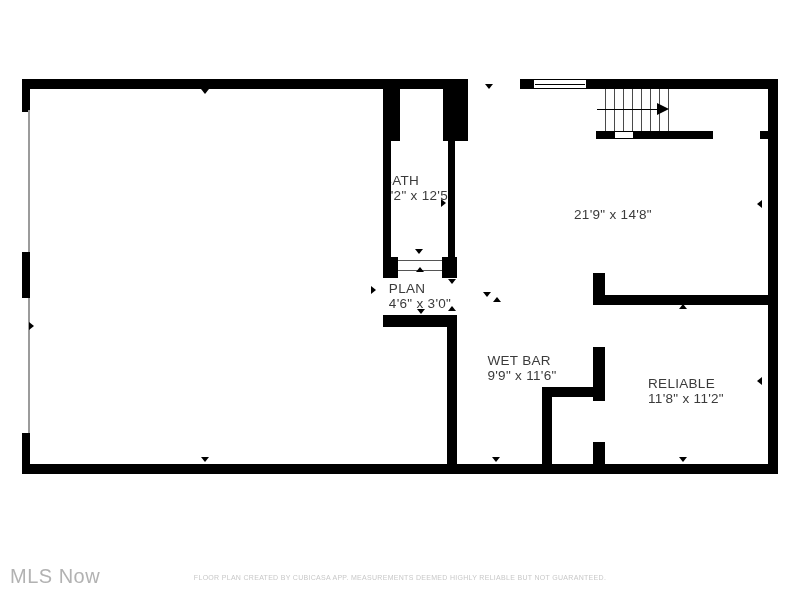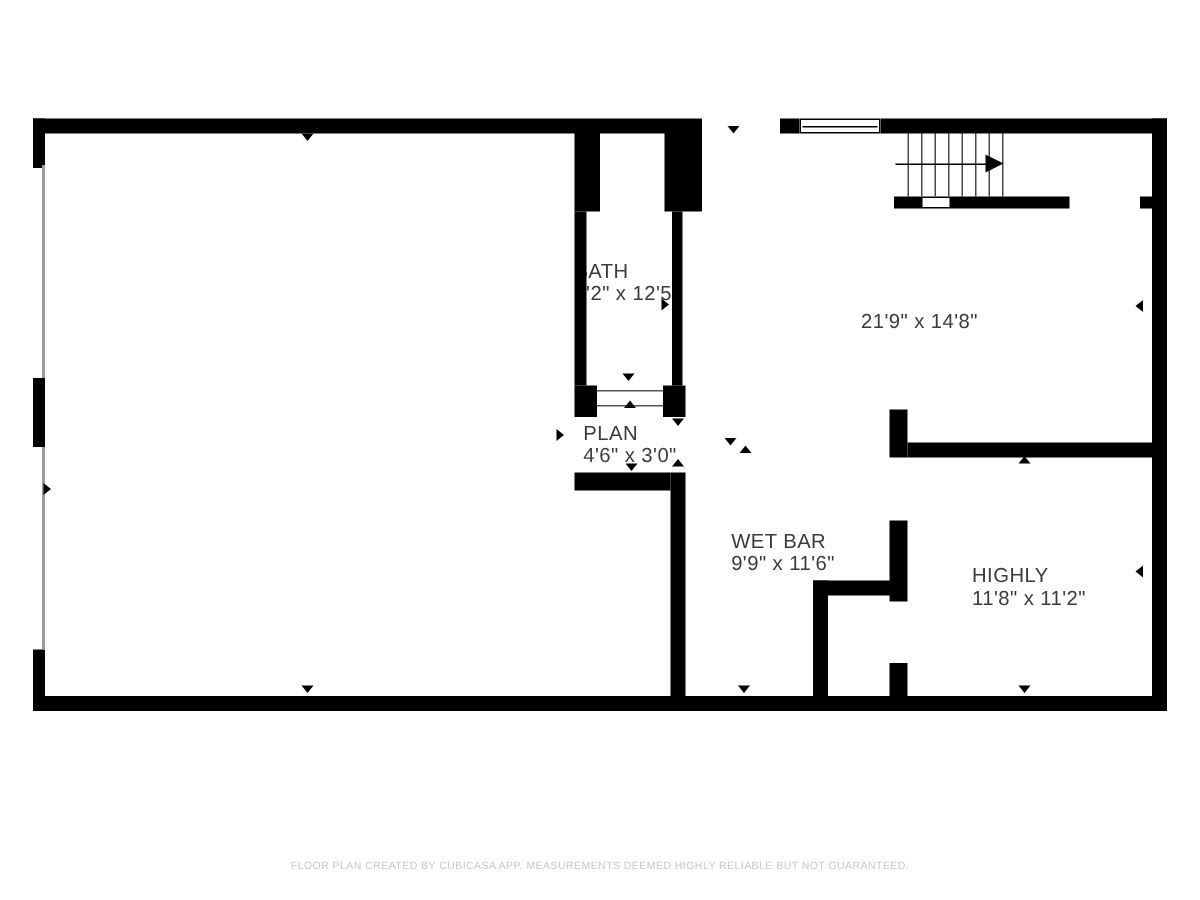--- a/index.html
+++ b/index.html
@@ -113,19 +113,20 @@
     <div>4'6" x 3'0"</div>
   </div>
   <div class="room" style="left:613px;top:214px;">
     <div>21'9" x 14'8"</div>
   </div>
   <div class="room" style="left:522px;top:368px;">
     <div>WET BAR</div>
     <div>9'9" x 11'6"</div>
   </div>
   <div class="room" style="left:686px;top:391px;">
-    <div>HIGHLY</div>
+    <div>RELIABLE</div>
     <div>11'8" x 11'2"</div>
   </div>
 
+  <div id="brand">MLS Now</div>
   <div id="disclaimer">FLOOR PLAN CREATED BY CUBICASA APP. MEASUREMENTS DEEMED HIGHLY RELIABLE BUT NOT GUARANTEED.</div>
 
 </div>
 
 </body></html>

